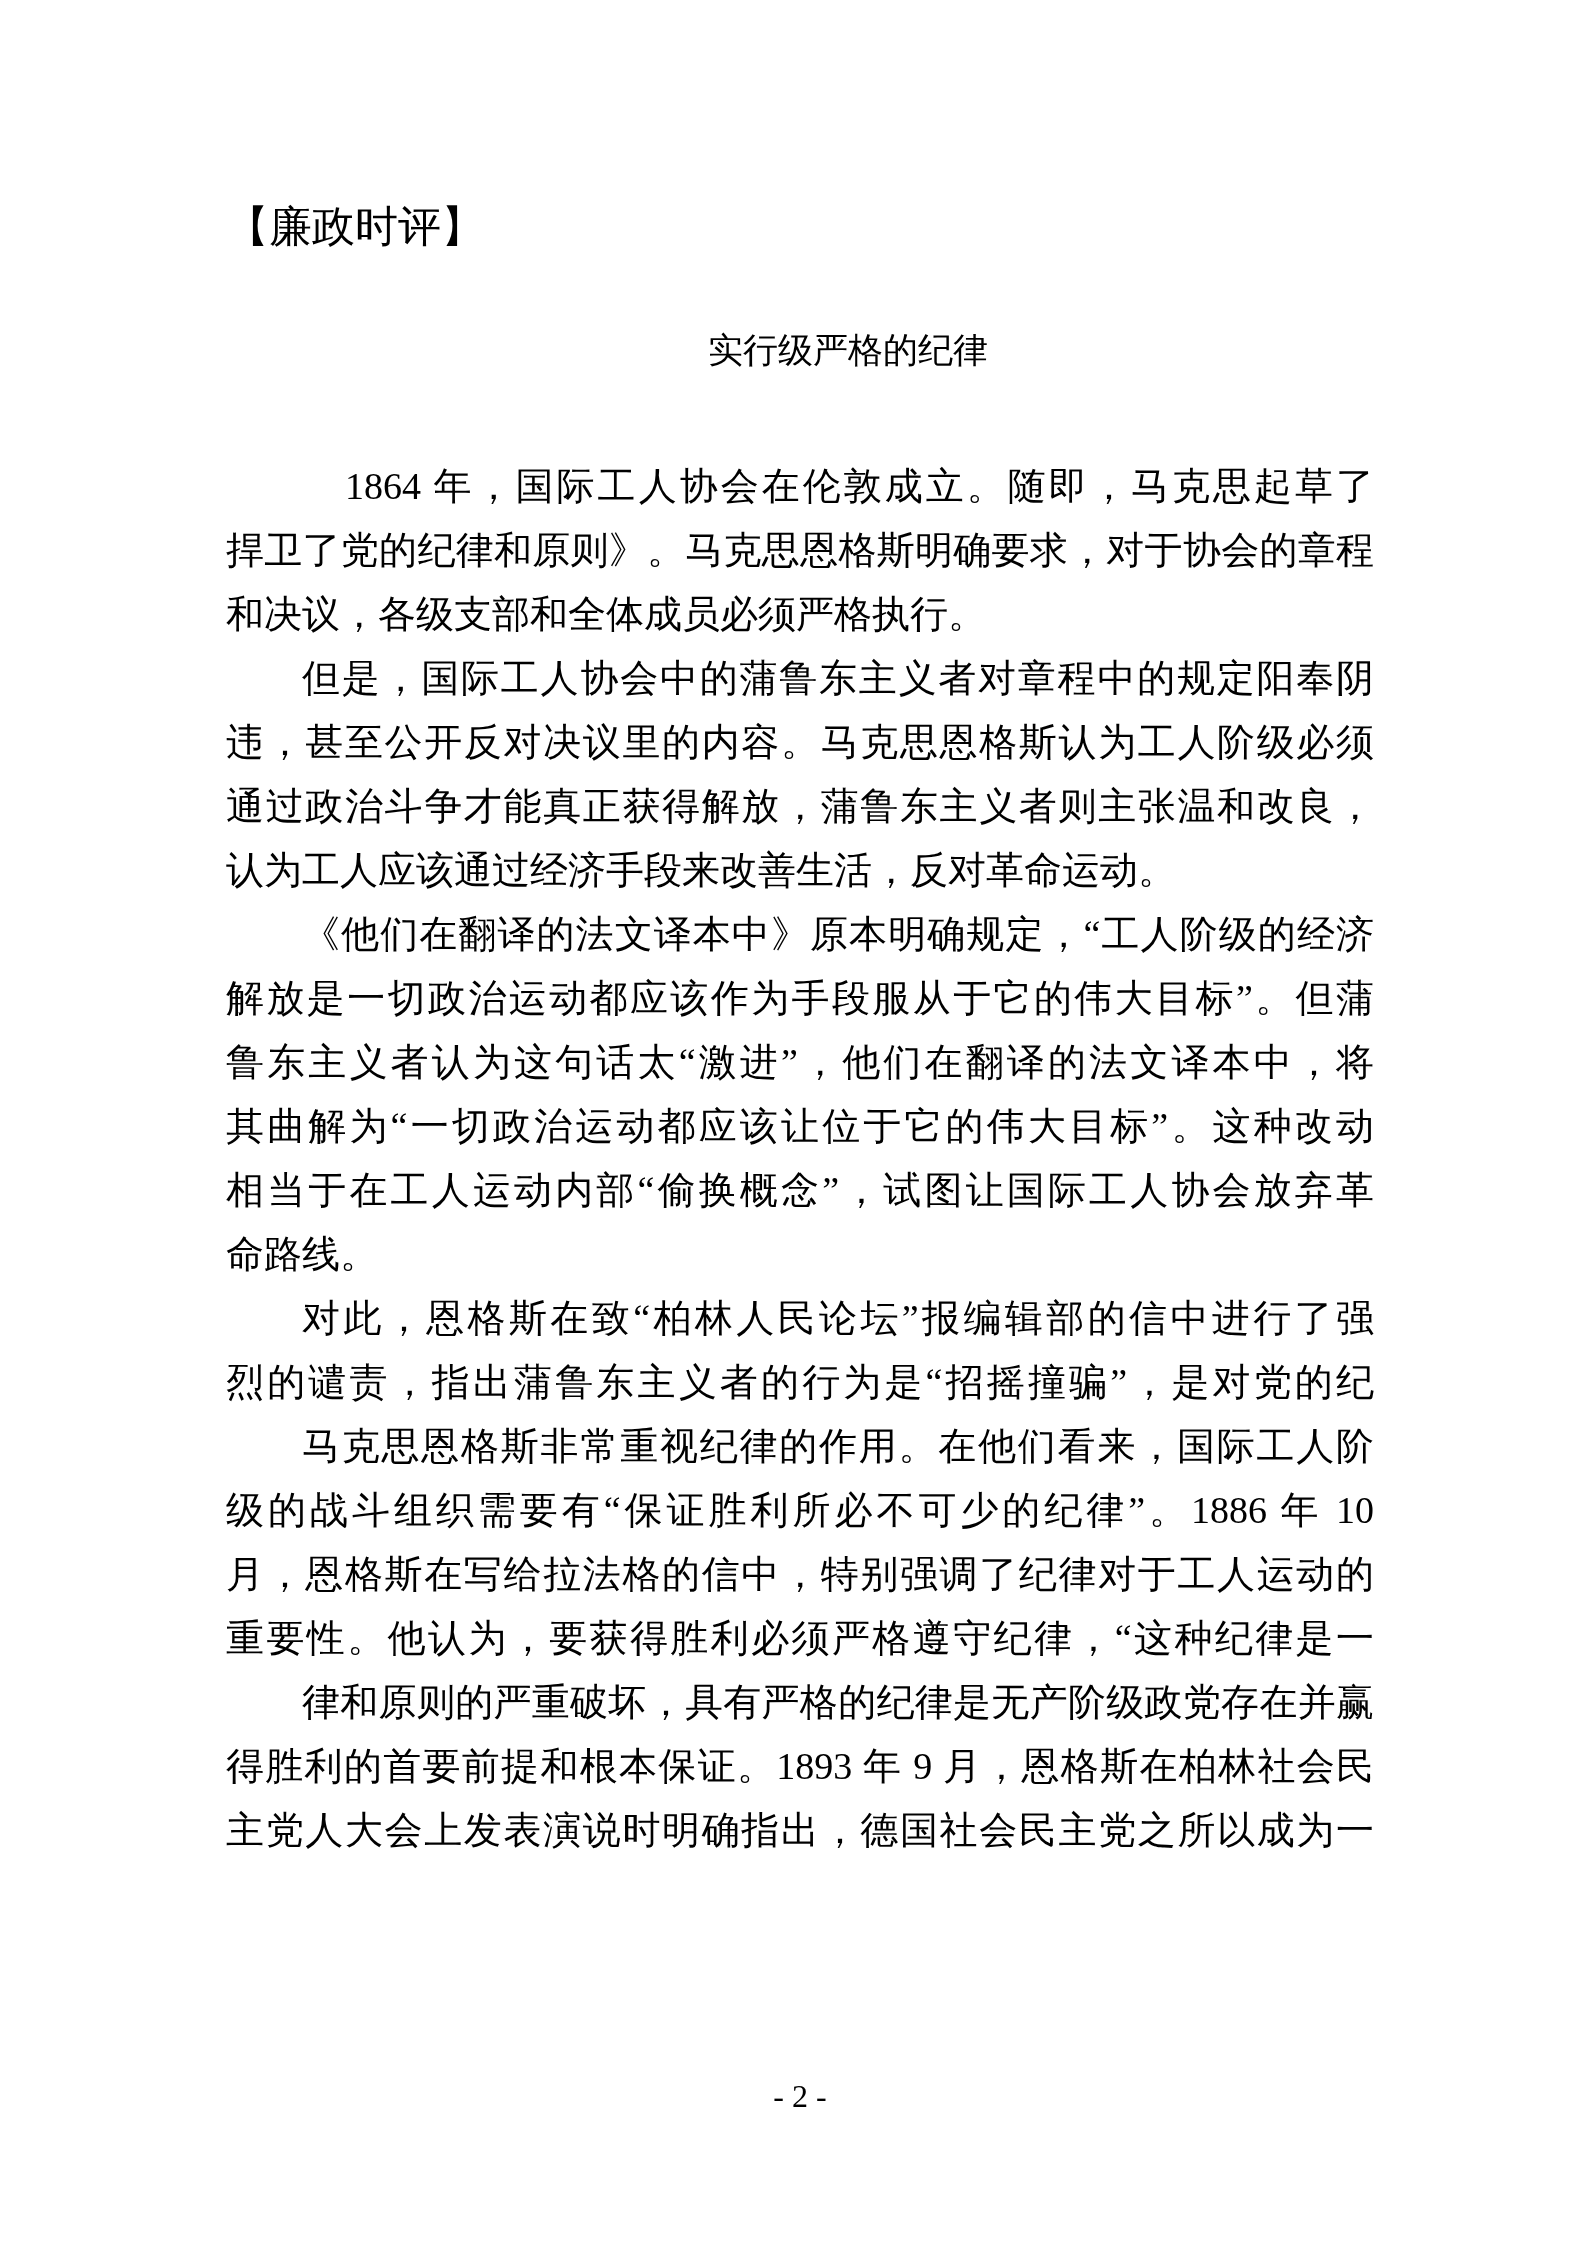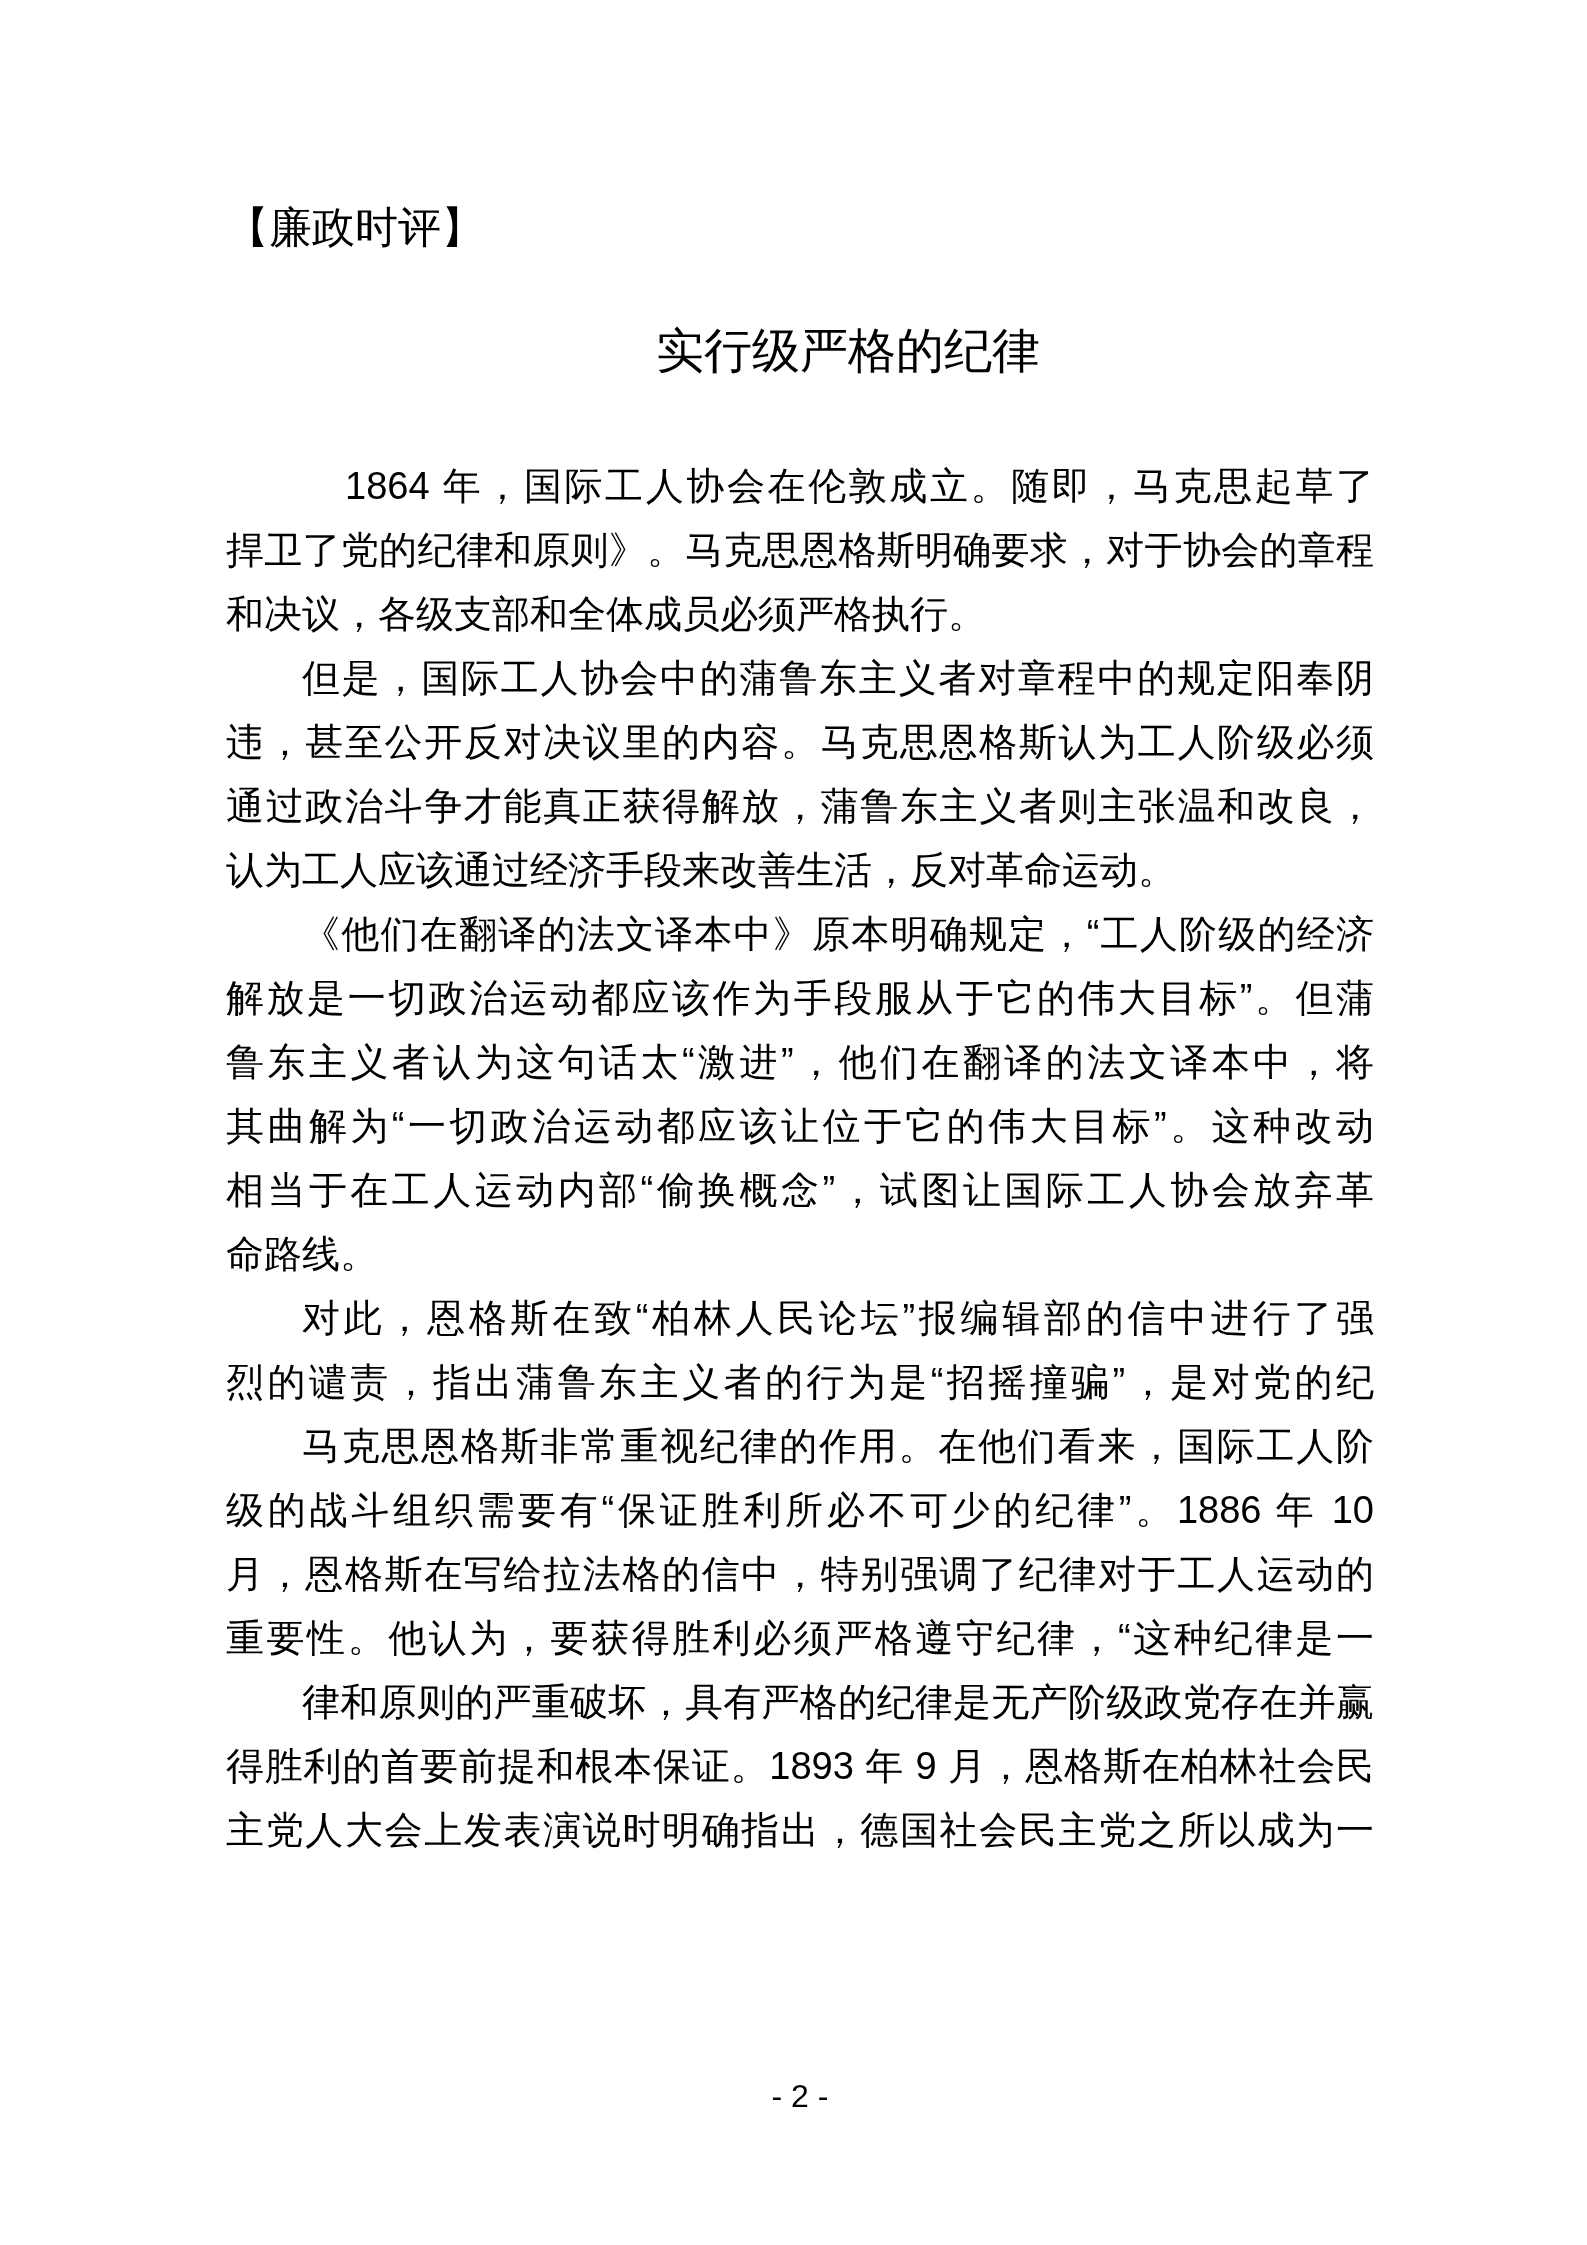--- a/index.html
+++ b/index.html
@@ -6,38 +6,38 @@
     margin: 0;
     padding: 0;
     background: #ffffff;
   }
   .page {
     position: relative;
     width: 1587px;
     height: 2245px;
     background: #ffffff;
     color: #000000;
-    font-family: Liberation Sans, sans-serif;
+    font-family: Liberation Serif, serif;
     overflow: hidden;
   }
   .section-tag {
     position: absolute;
     left: 226px;
     top: 202px;
     font-size: 43px;
     line-height: 50px;
     white-space: nowrap;
   }
   .doc-title {
     position: absolute;
     left: 274px;
     top: 322px;
     width: 1148px;
     text-align: center;
-    font-size: 48px;
+    font-size: 35px;
     line-height: 58px;
     white-space: nowrap;
   }
   .doc-body {
     position: absolute;
     left: 226px;
     top: 454px;
     width: 1148px;
     font-size: 38px;
   }

